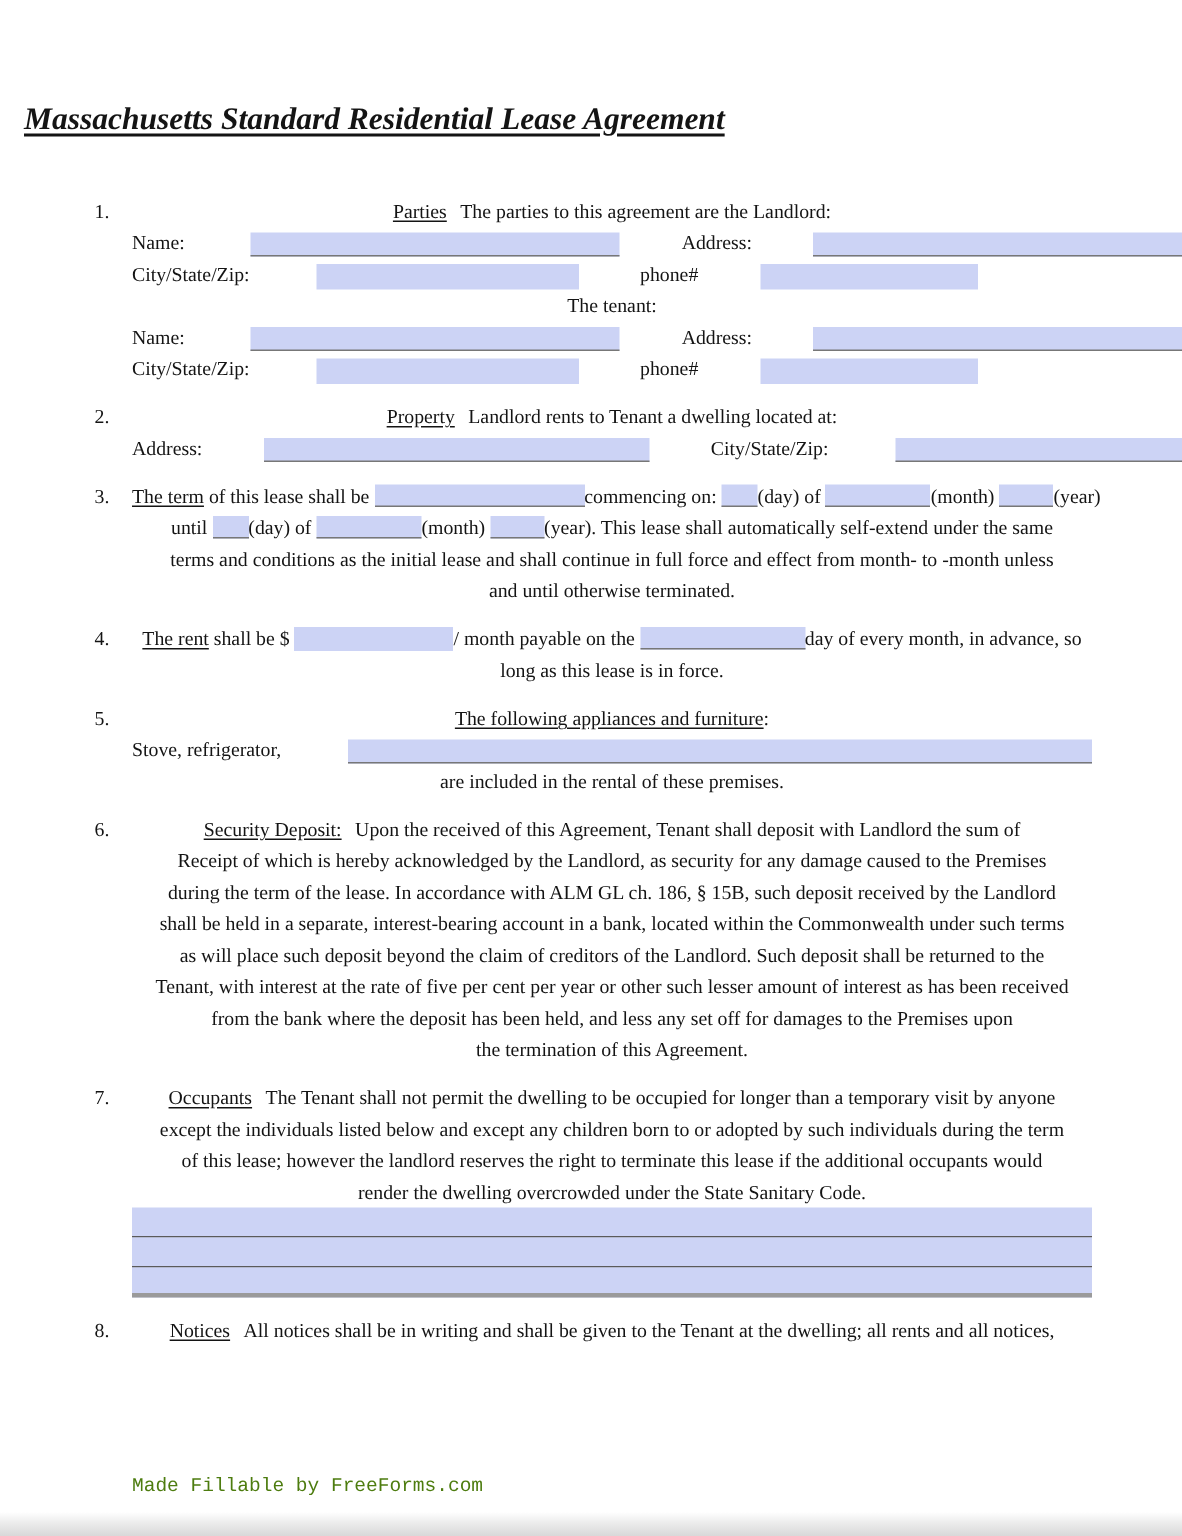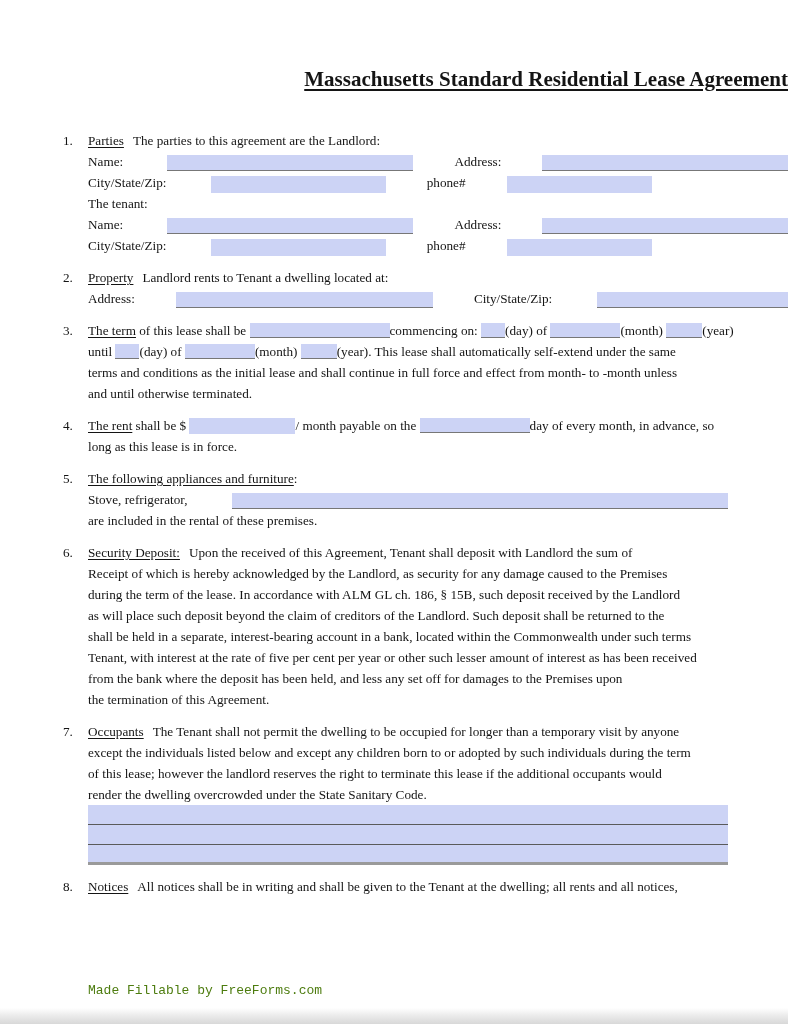--- a/index.html
+++ b/index.html
@@ -5,27 +5,27 @@
   :root { --field:#ccd3f5; --line:#777777; }
   * { box-sizing:border-box; }
   html,body { margin:0; padding:0; background:#ffffff; }
   .page {
     position:relative; width:788px; height:1024px; margin:0 auto;
     background:#ffffff; overflow:hidden;
     font-family:"Liberation Serif","DejaVu Serif",serif;
     font-size:13.2px; line-height:21px; color:#141414;
   }
   .title {
-    margin:66px 0 38px 16px; text-align:right;
+    margin:66px 0 38px 16px; text-align:left;
     font-size:21px; line-height:26px; font-weight:bold;
-    text-decoration:underline; text-underline-offset:3px;
+    text-decoration:underline; text-underline-offset:3px;font-style:italic;
   }
   .sec { display:flex; margin:0 60px 11px 63px; }
   .num { width:25px; flex:none; }
-  .bdy { width:640px; flex:none; }
+  .bdy { width:640px; flex:none;text-align:center; }
   .ln  { white-space:pre; }
   .h   { text-decoration:underline; text-underline-offset:2px; }
   .hgap{ margin-right:9px; }
   .frow{ display:flex; align-items:flex-end; height:21px;gap:41px; }
   .lbl { white-space:pre; }
   .field {
     background:var(--field); height:16px; flex:none;
     border-bottom:1px solid var(--line); margin-bottom:1px;
   }
   .field.nl { border-bottom:none; height:17px; margin-bottom:0; }
@@ -132,22 +132,22 @@
       <div class="ln">are included in the rental of these premises.</div>
     </div>
   </div>
 
   <div class="sec">
     <div class="num">6.</div>
     <div class="bdy">
       <div class="ln"><span class="h hgap">Security Deposit:</span><span>Upon the received of this Agreement, Tenant shall deposit with Landlord the sum of</span></div>
       <div class="ln">Receipt of which is hereby acknowledged by the Landlord, as security for any damage caused to the Premises</div>
       <div class="ln">during the term of the lease. In accordance with ALM GL ch. 186, § 15B, such deposit received by the Landlord</div>
+      <div class="ln">shall be held in a separate, interest-bearing account in a bank, located within the Commonwealth under such terms</div>
       <div class="ln">as will place such deposit beyond the claim of creditors of the Landlord. Such deposit shall be returned to the</div>
-      <div class="ln">shall be held in a separate, interest-bearing account in a bank, located within the Commonwealth under such terms</div>
       <div class="ln">Tenant, with interest at the rate of five per cent per year or other such lesser amount of interest as has been received</div>
       <div class="ln">from the bank where the deposit has been held, and less any set off for damages to the Premises upon</div>
       <div class="ln">the termination of this Agreement.</div>
     </div>
   </div>
 
   <div class="sec">
     <div class="num">7.</div>
     <div class="bdy">
       <div class="ln"><span class="h hgap">Occupants</span><span>The Tenant shall not permit the dwelling to be occupied for longer than a temporary visit by anyone</span></div>

